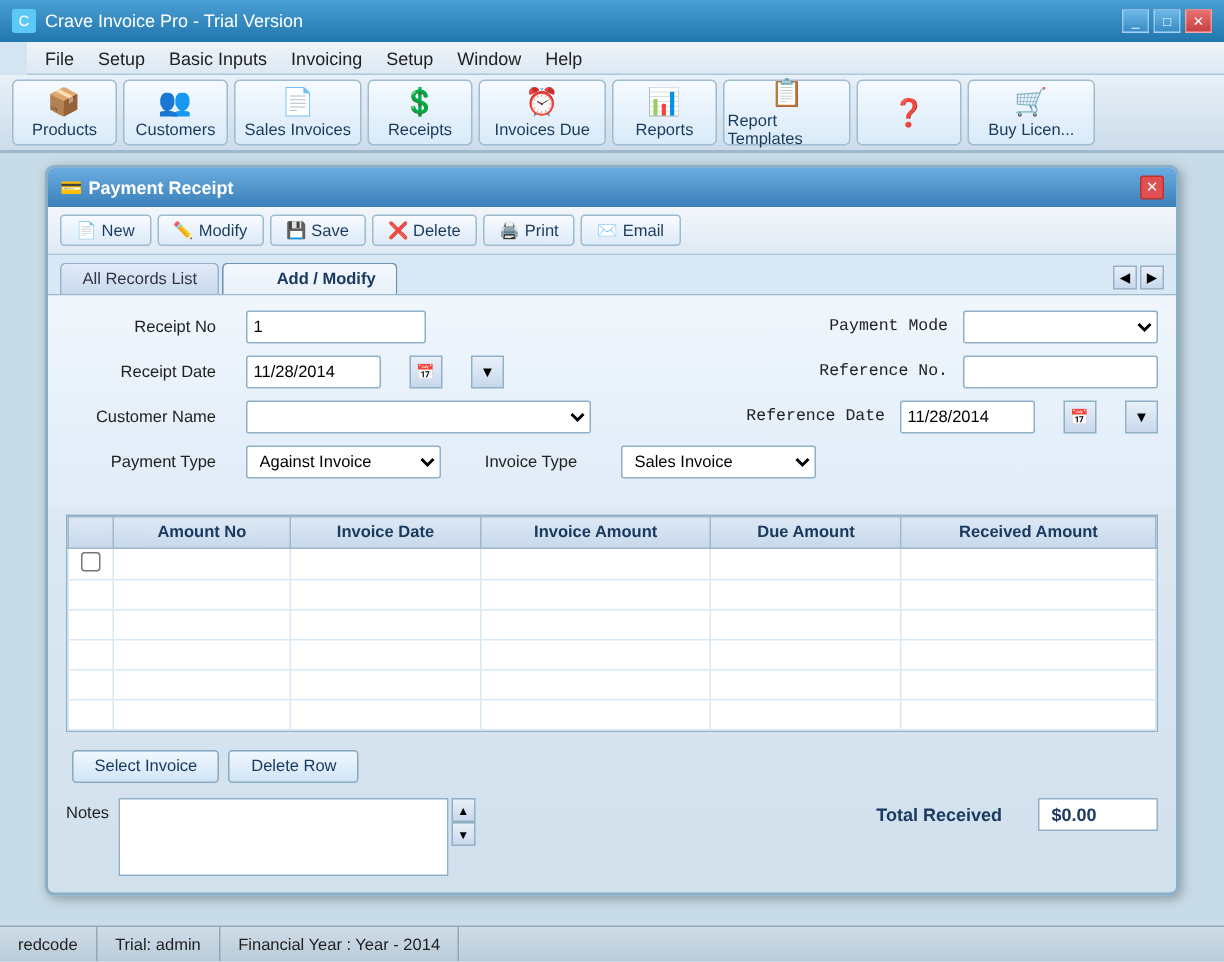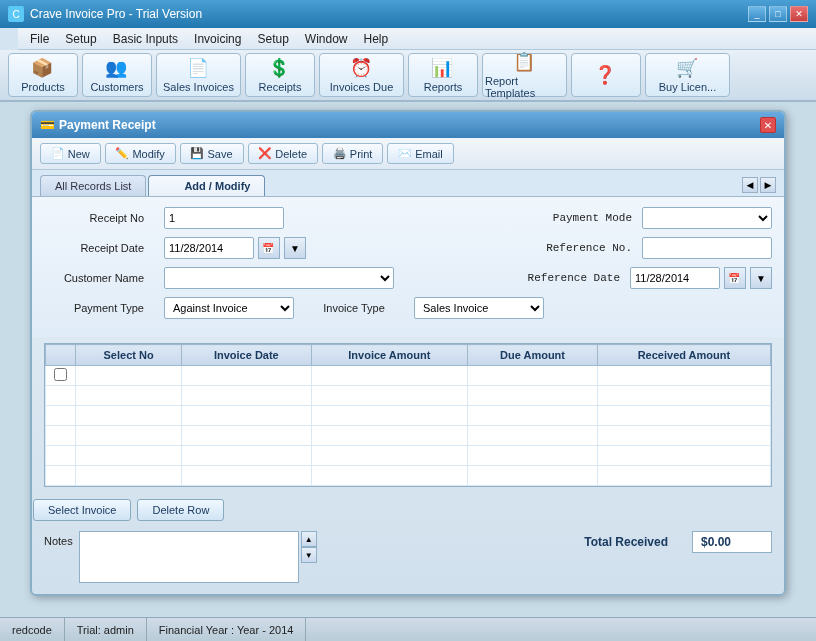--- a/index.html
+++ b/index.html
@@ -265,21 +265,21 @@
       border: 1px solid #90b0c8;
       background: white;
       padding: 0 4px;
       font-size: 11px;
       border-radius: 2px;
       cursor: pointer;
     }
     .date-wrapper {
       display: flex;
       align-items: flex-start;
-      gap: 4px;
+      gap: 19px;
     }
     .date-btn {
       height: 22px;
       width: 22px;
       background: linear-gradient(to bottom, #e8f0f8, #c8d8ec);
       border: 1px solid #90b0c8;
       cursor: pointer;
       display: flex;
       align-items: center;
       justify-content: center;
@@ -315,21 +315,21 @@
       width: 30px;
       text-align: center;
     }
     .empty-rows td {
       height: 20px;
       border: 1px solid #d8e8f4;
     }
 
     
     .bottom-btns {
-      padding: 6px 1px;
+      padding: 6px 16px;
       display: flex;
       gap: 6px;
       align-items: center;
     }
     .action-btn {
       padding: 4px 14px;
       background: linear-gradient(to bottom, #f0f8ff, #d0e4f4);
       border: 1px solid #88aac0;
       border-radius: 3px;
       cursor: pointer;
@@ -599,21 +599,21 @@
           <option>Purchase Invoice</option>
         </select>
       </div>
     </div>
 
     <div class="invoice-table-wrapper">
       <table class="invoice-table">
         <thead>
           <tr>
             <th style="width:30px;"></th>
-            <th>Select No</th>
+            <th>Amount No</th>
             <th>Invoice Date</th>
             <th>Invoice Amount</th>
             <th>Due Amount</th>
             <th>Received Amount</th>
           </tr>
         </thead>
         <tbody>
           <tr class="empty-rows">
             <td class="checkbox-cell"><input type="checkbox" style=""></td>
             <td></td>

